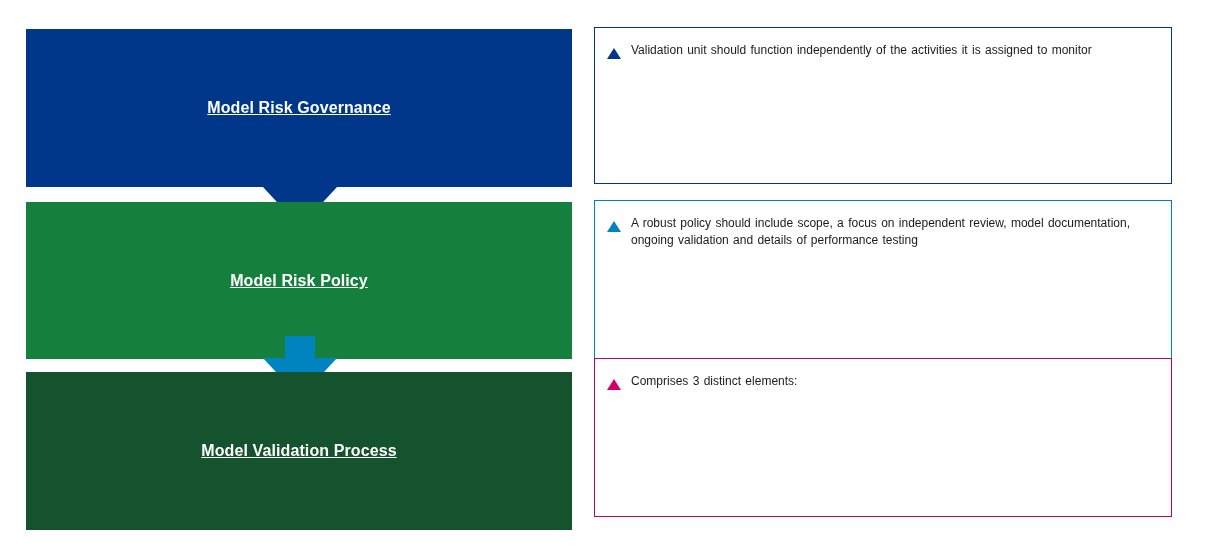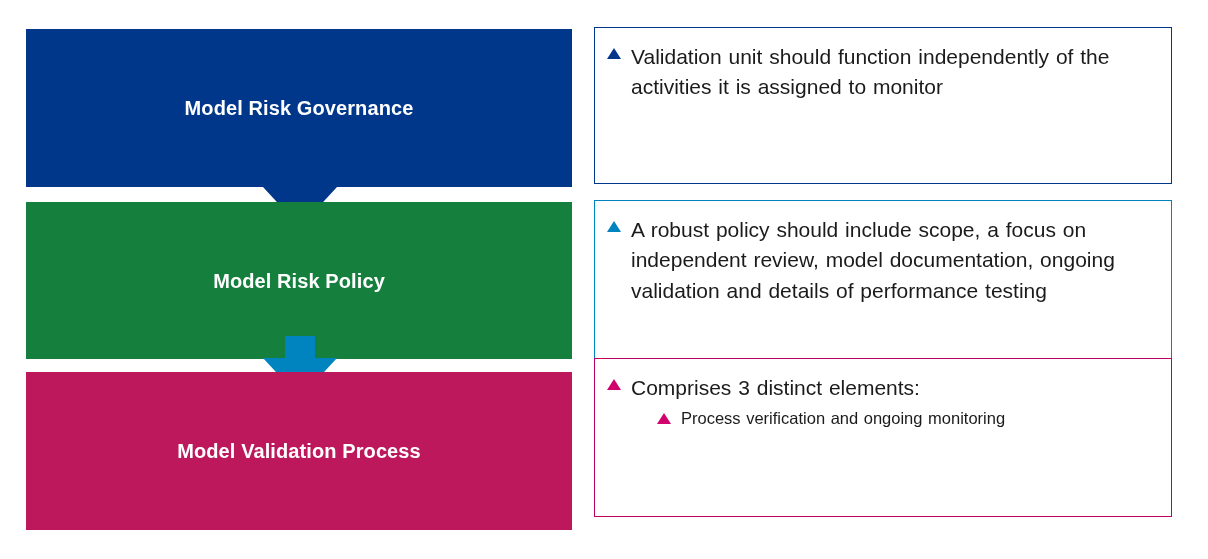--- a/index.html
+++ b/index.html
@@ -28,29 +28,30 @@
     position: absolute;
     left: 26px;
     width: 546px;
     display: flex;
     align-items: center;
     justify-content: center;
   }
   .stage-label {
     color: #ffffff;
     font-weight: bold;
-    font-size: 20px;
+    font-size: 16px;
     letter-spacing: 0.1px;
     text-align: left;
     line-height: 1.2;
+    text-decoration: underline;
   }
 
   #stage-0 { top: 29px;  height: 158px; background: #00378a; }
   #stage-1 { top: 202px; height: 157px; background: #15803d; }
-  #stage-2 { top: 372px; height: 158px; background: #be185d; }
+  #stage-2 { top: 372px; height: 158px; background: #14532d; }
 
   
   .flow-arrow {
     position: absolute;
     left: 263px;
     width: 74px;
     height: 62px;
   }
   .flow-arrow svg { display: block; width: 74px; height: 62px; }
 
@@ -86,21 +87,21 @@
   .bullet-mark {
     flex: 0 0 auto;
     width: 14px;
     margin-right: 10px;
     margin-top: 6px;
   }
   .bullet-mark svg { display: block; width: 14px; height: 11px; }
 
   .bullet-text {
     flex: 1 1 auto;
-    font-size: 21px;
+    font-size: 12px;
     line-height: 1.45;
     color: #1b1b1b;
     word-spacing: 1px;
   }
 
   
   .bullet-item.level-2 {
     margin-left: 50px;
     margin-bottom: 2px;
   }
@@ -166,24 +167,16 @@
   <div class="detail-panel" id="panel-2">
     <ul class="bullet-list">
       <li class="bullet-item level-1">
         <span class="bullet-mark">
           <svg viewBox="0 0 14 11" xmlns="http://www.w3.org/2000/svg" aria-hidden="true">
             <polygon points="7,0 14,11 0,11" fill="#d2006d"></polygon>
           </svg>
         </span>
         <span class="bullet-text">Comprises 3 distinct elements:</span>
       </li>
-      <li class="bullet-item level-2">
-        <span class="bullet-mark">
-          <svg viewBox="0 0 14 11" xmlns="http://www.w3.org/2000/svg" aria-hidden="true">
-            <polygon points="7,0 14,11 0,11" fill="#d2006d"></polygon>
-          </svg>
-        </span>
-        <span class="bullet-text">Process verification and ongoing monitoring</span>
-      </li>
     </ul>
   </div>
 
 </div>
 
 </body></html>

